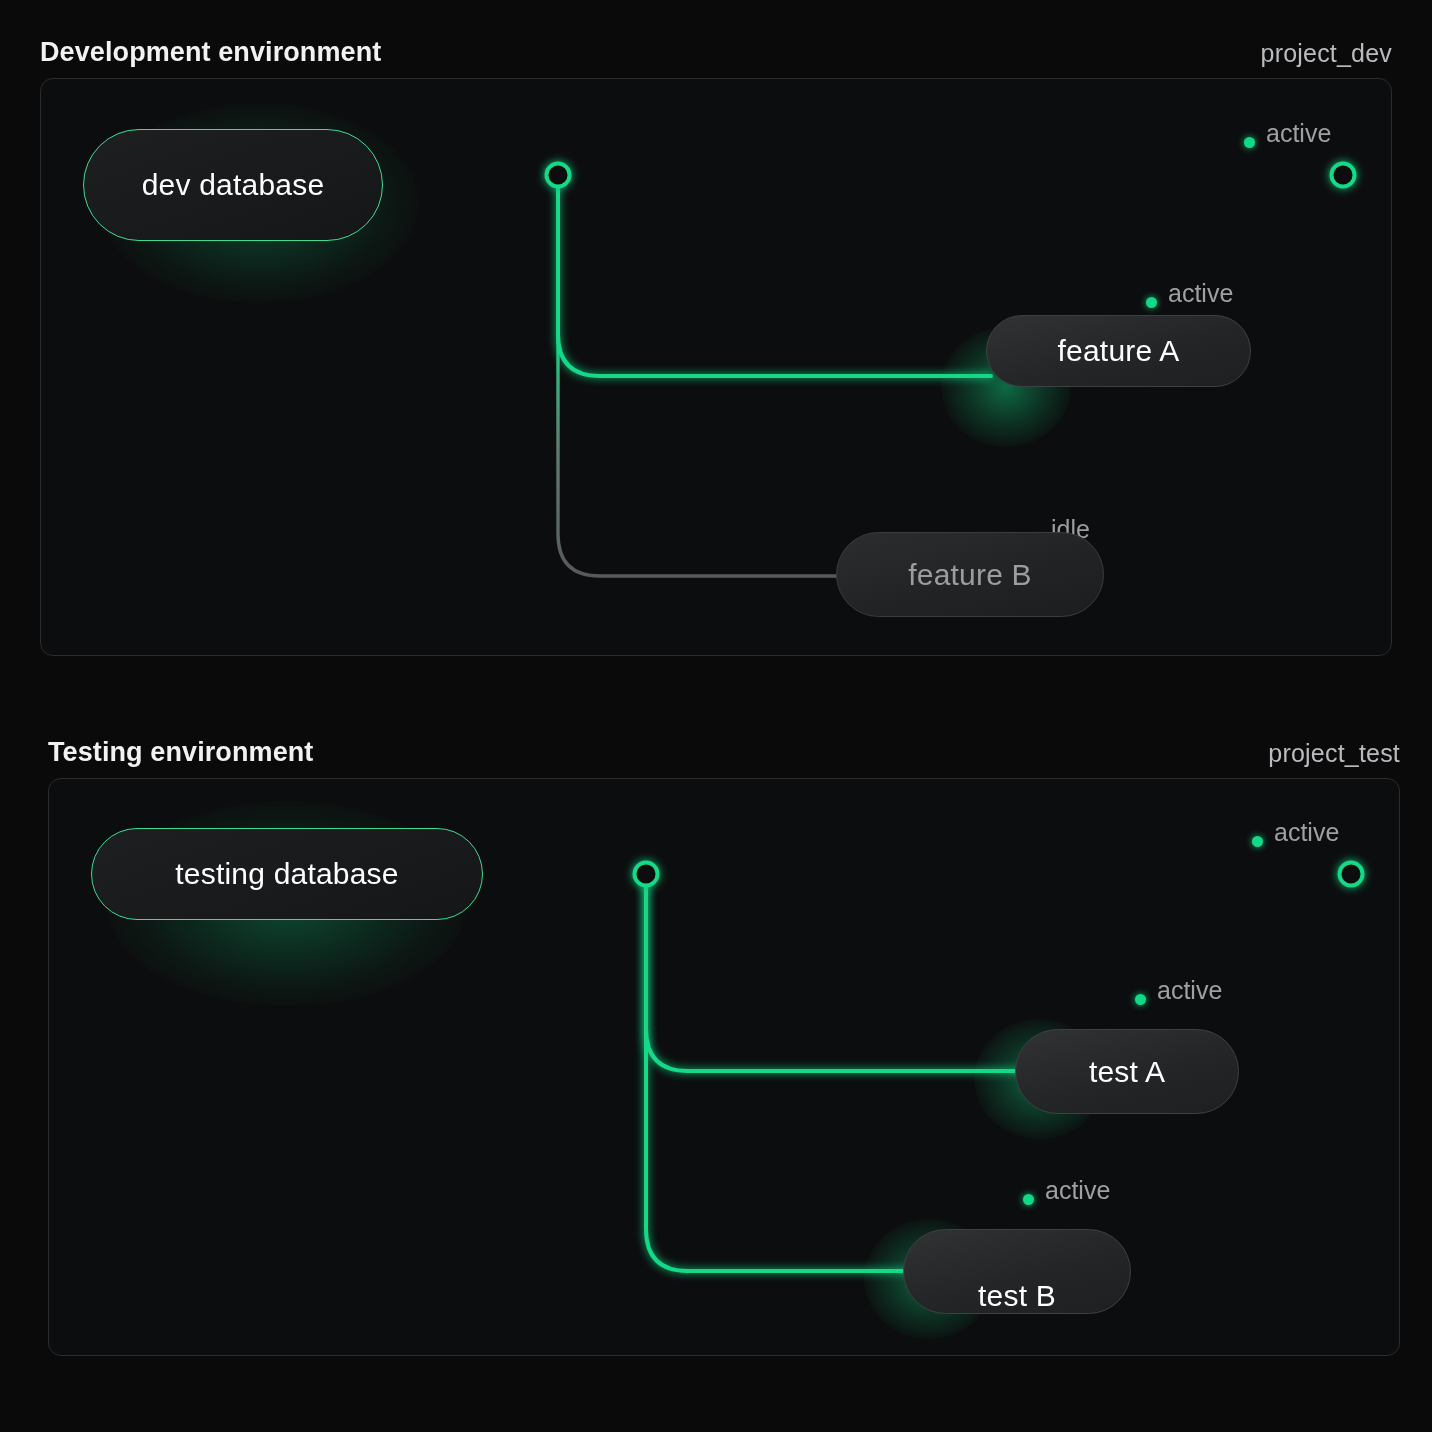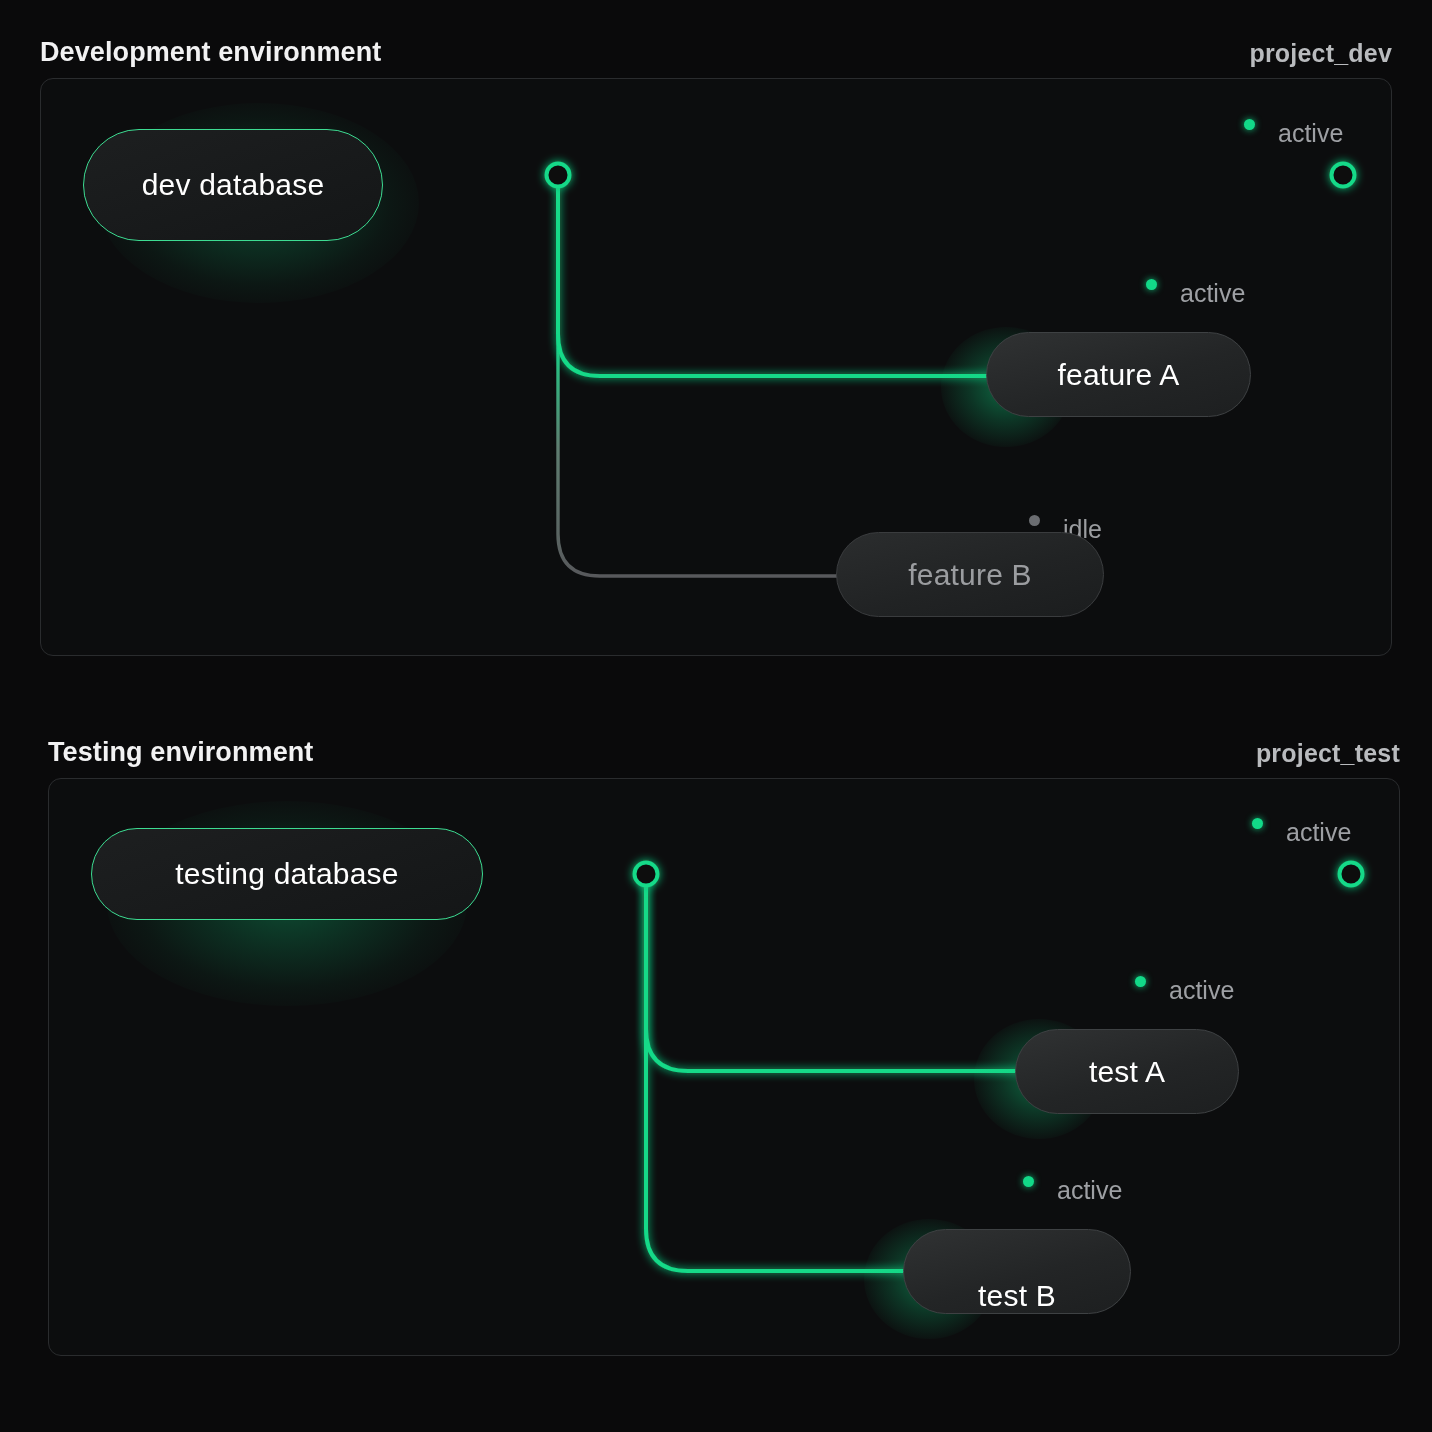--- a/index.html
+++ b/index.html
@@ -25,21 +25,21 @@
     padding-bottom: 10px;
   }
   .env-title {
     font-size: 27px;
     font-weight: bold;
     color: #f2f2f3;
     letter-spacing: 0.1px;
   }
   .env-project {
     font-size: 25px;
-    font-weight: bold;
+    font-weight: normal;
     color: #b9bbbe;
     letter-spacing: 0.2px;
   }
 
   .env-card {
     position: relative;
     margin: 0 40px;
     height: 578px;
     border: 1px solid #2a2c2e;
     border-radius: 13px;
@@ -95,22 +95,22 @@
     background: radial-gradient(ellipse at center,
         rgba(16,214,130,0.46) 0%,
         rgba(16,214,130,0.20) 40%,
         rgba(16,214,130,0) 76%);
   }
 
   
   .status {
     position: absolute;
     display: flex;
-    align-items: flex-start;
-    gap: 23px;
+    align-items: flex-end;
+    gap: 11px;
     font-size: 25px;
     color: #9ea0a4;
     z-index: 4;
     white-space: nowrap;
   }
   .status-dot { width: 11px; height: 11px; border-radius: 50%; flex: 0 0 auto; }
   .status.active .status-dot { background: #12d988; box-shadow: 0 0 7px rgba(18,217,136,0.85); }
   .status.idle   .status-dot { background: #6b6d71; }
   .status.idle { color: #9b9da0; }
 
@@ -168,21 +168,21 @@
 
         <div class="status active" style="left:1203px; top:40px;">
           <span class="status-dot"></span>
           <span>active</span>
         </div>
 
         <div class="status active" style="left:1105px; top:200px;">
           <span class="status-dot"></span>
           <span>active</span>
         </div>
-        <div class="node node-child" style="left:945px; top:253px; width:265px; height:85px;">
+        <div class="node node-child" style="left:945px; top:236px; width:265px; height:72px;">
           <span>feature A</span>
         </div>
 
         <div class="status idle" style="left:988px; top:400px;margin-top:36px;">
           <span class="status-dot"></span>
           <span>idle</span>
         </div>
         <div class="node node-child idle" style="left:795px; top:453px; width:268px; height:85px;">
           <span>feature B</span>
         </div>

